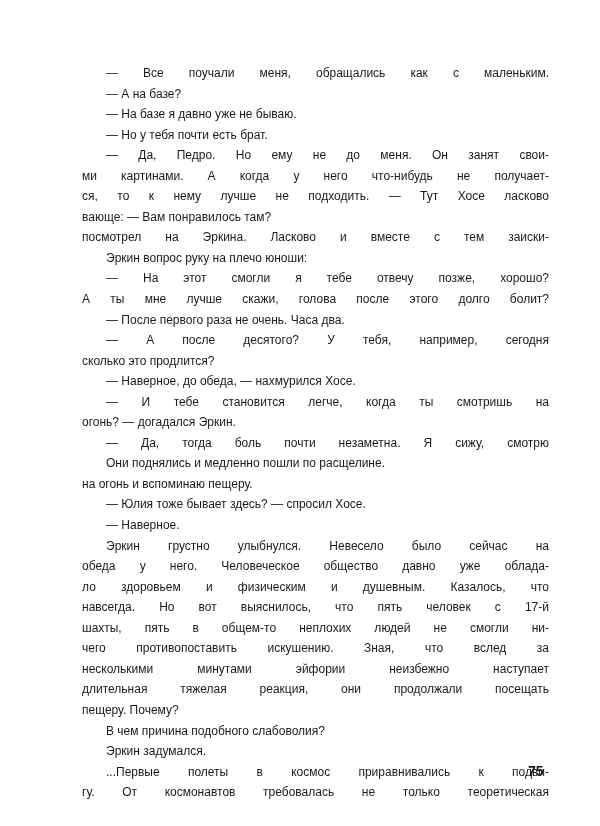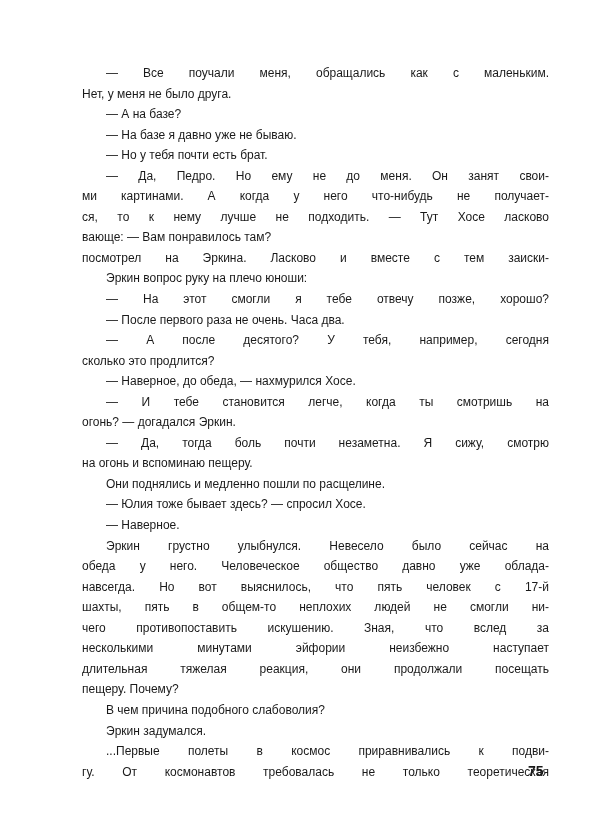--- a/index.html
+++ b/index.html
@@ -20,44 +20,45 @@
   .page-number {
     position: absolute; left: 528px; top: 763px;
     font-family: "Liberation Sans", sans-serif; font-size: 14px; font-weight: bold; color: #1a1a1a;
   }
 </style>
 </head>
 <body>
 
 <div class="page-text">
   <span class="line indent">— Все поучали меня, обращались как с маленьким.</span>
-  <span class="line short">Нет, у меня не было друга.</span>
   <span class="line indent short">— А на базе?</span>
   <span class="line indent short">— На базе я давно уже не бываю.</span>
   <span class="line indent short">— Но у тебя почти есть брат.</span>
   <span class="line indent">— Да, Педро. Но ему не до меня. Он занят свои-</span>
   <span class="line">ми картинами. А когда у него что-нибудь не получает-</span>
   <span class="line">ся, то к нему лучше не подходить. — Тут Хосе ласково</span>
   <span class="line short">вающе: — Вам понравилось там?</span>
   <span class="line">посмотрел на Эркина. Ласково и вместе с тем заиски-</span>
   <span class="line indent short">Эркин вопрос руку на плечо юноши:</span>
   <span class="line indent">— На этот смогли я тебе отвечу позже, хорошо?</span>
+  <span class="line">А ты мне лучше скажи, голова после этого долго болит?</span>
   <span class="line indent short">— После первого раза не очень. Часа два.</span>
   <span class="line indent">— А после десятого? У тебя, например, сегодня</span>
   <span class="line short">сколько это продлится?</span>
   <span class="line indent short">— Наверное, до обеда, — нахмурился Хосе.</span>
   <span class="line indent">— И тебе становится легче, когда ты смотришь на</span>
   <span class="line short">огонь? — догадался Эркин.</span>
   <span class="line indent">— Да, тогда боль почти незаметна. Я сижу, смотрю</span>
+  <span class="line indent short">Они поднялись и медленно пошли по расщелине.</span>
   <span class="line short">на огонь и вспоминаю пещеру.</span>
-  <span class="line indent short">Они поднялись и медленно пошли по расщелине.</span>
   <span class="line indent short">— Юлия тоже бывает здесь? — спросил Хосе.</span>
   <span class="line indent short">— Наверное.</span>
   <span class="line indent">Эркин грустно улыбнулся. Невесело было сейчас на</span>
   <span class="line">обеда у него. Человеческое общество давно уже облада-</span>
+  <span class="line">ло здоровьем и физическим и душевным. Казалось, что</span>
   <span class="line">навсегда. Но вот выяснилось, что пять человек с 17-й</span>
   <span class="line">шахты, пять в общем-то неплохих людей не смогли ни-</span>
   <span class="line">чего противопоставить искушению. Зная, что вслед за</span>
   <span class="line">несколькими минутами эйфории неизбежно наступает</span>
   <span class="line">длительная тяжелая реакция, они продолжали посещать</span>
   <span class="line short">пещеру. Почему?</span>
   <span class="line indent short">В чем причина подобного слабоволия?</span>
   <span class="line indent short">Эркин задумался.</span>
   <span class="line indent">...Первые полеты в космос приравнивались к подви-</span>
   <span class="line">гу. От космонавтов требовалась не только теоретическая</span>

